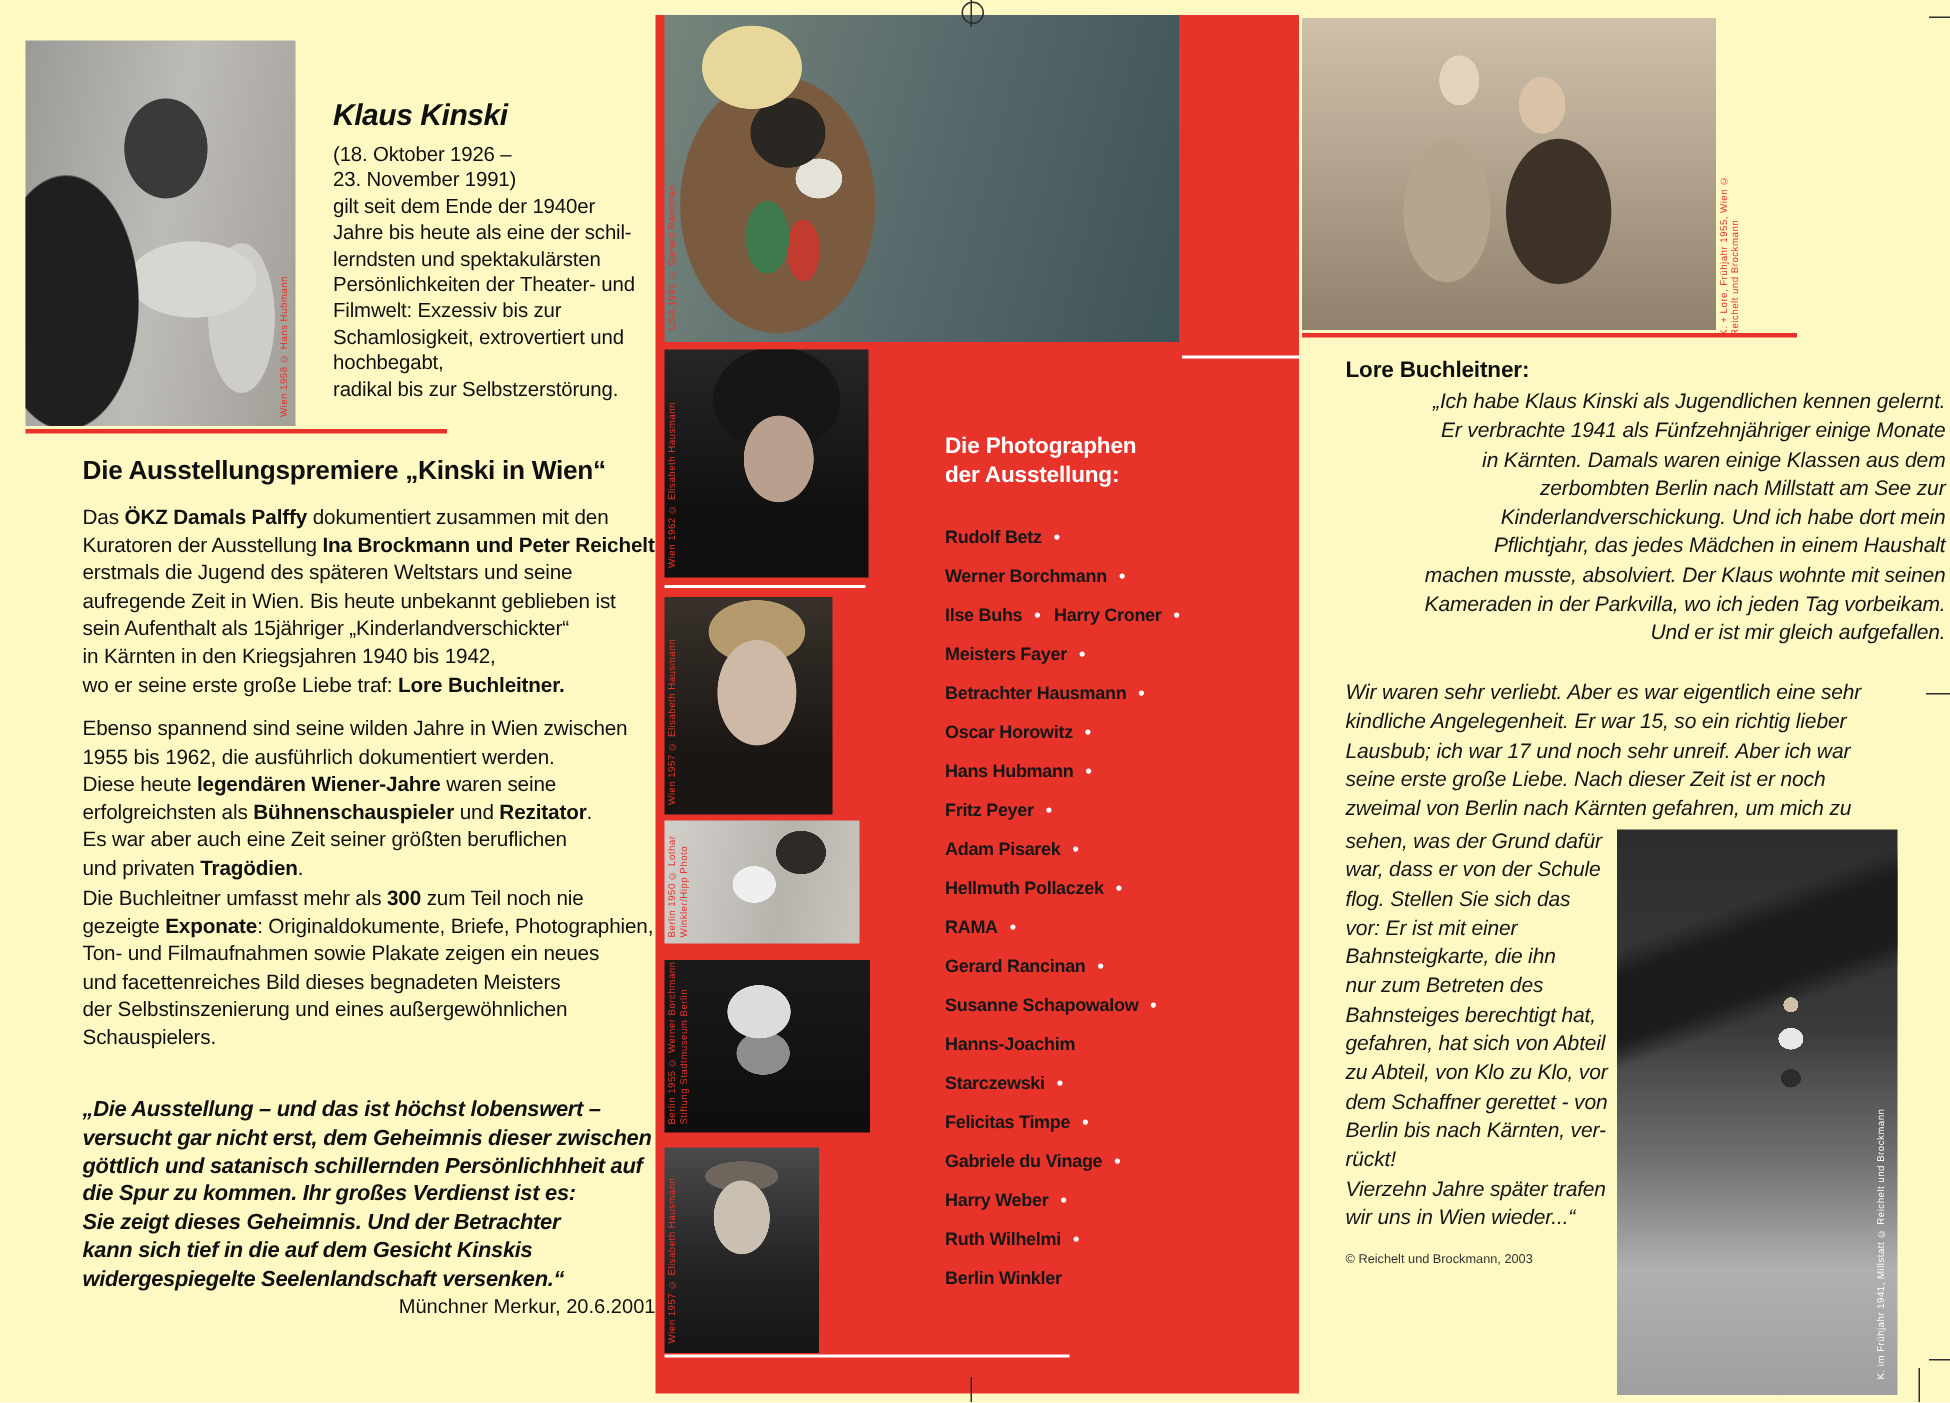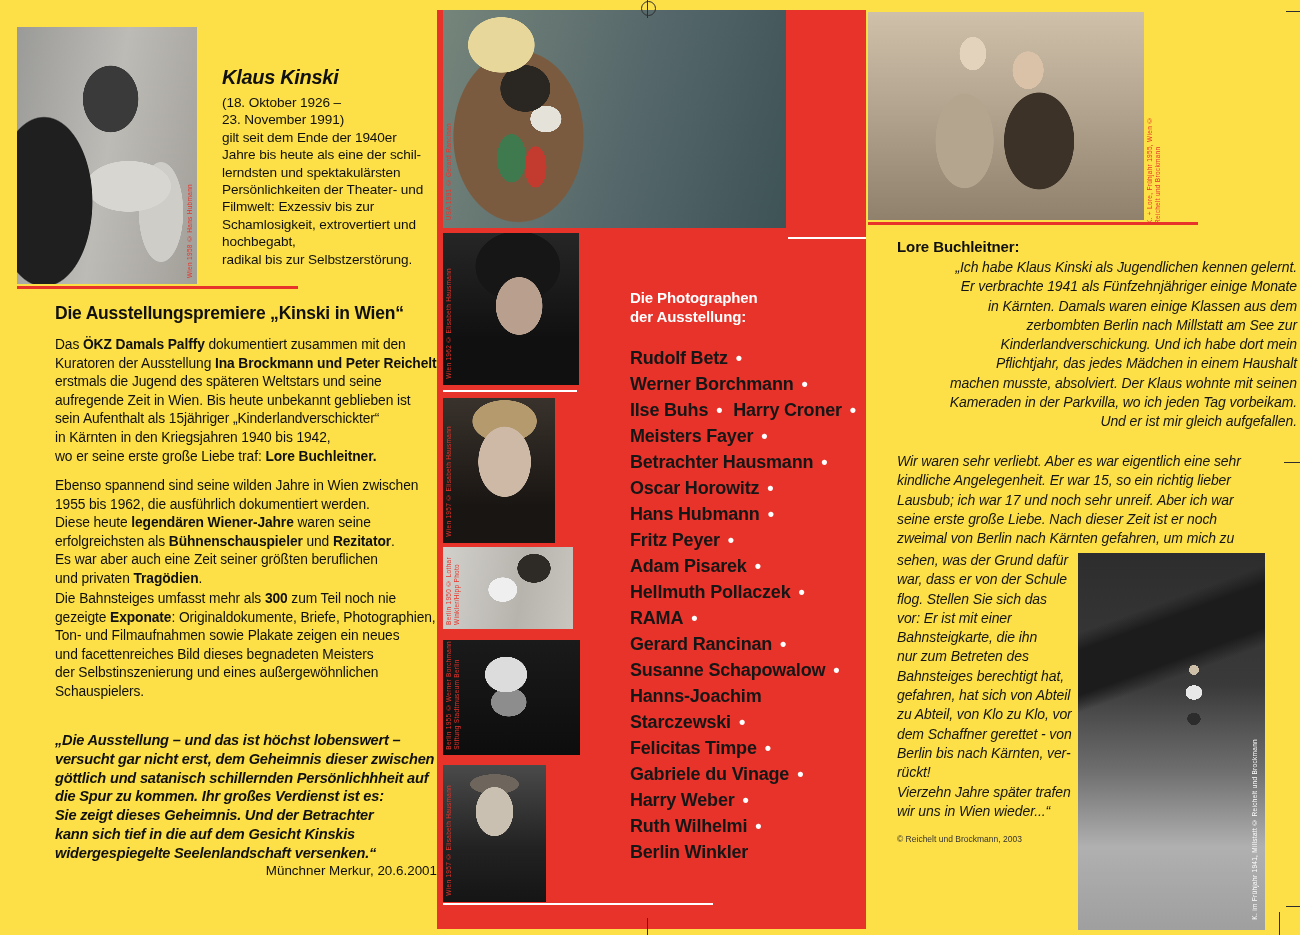--- a/index.html
+++ b/index.html
@@ -1,18 +1,18 @@
 <!DOCTYPE html>
 <html><head>
 <meta charset="utf-8">
 <style>
   :root{ --red:#e8332b; }
   html,body{margin:0;padding:0;background:#ffffff;}
   .page{
-    position:relative; width:1300px; height:935px; background:#fde047;
+    position:relative; width:1300px; height:935px; background:#fef9c3;
     font-family:"Liberation Sans", sans-serif; color:#101010; overflow:hidden;
   }
   
   .abs{position:absolute;}
   .photo{position:absolute; overflow:hidden;}
   .vcap{
     position:absolute; writing-mode:vertical-rl; transform:rotate(180deg);
     font-size:6.5px; line-height:1.2; letter-spacing:.3px; white-space:pre-line;
   }
   .vcap.red{color:var(--red);}
@@ -91,21 +91,21 @@
     background:
       radial-gradient(32px 42px at 50% 34%, #c9c0b2 0 58%, transparent 59%),
       radial-gradient(44px 18px at 50% 14%, #6e665c 0 55%, transparent 56%),
       linear-gradient(#4a4a4a, #222 60%, #151515);
   }
   .plist-header{
     position:absolute; left:193px; top:278px; color:#fff; font-size:15px; font-weight:bold;
     line-height:19px; white-space:pre-line; letter-spacing:-0.1px;
   }
   .plist{position:absolute; left:193px; top:335px;}
-  .pg-line{font-size:18px; font-weight:bold; line-height:26px; color:#161616; letter-spacing:-0.2px; white-space:nowrap;}
+  .pg-line{font-size:12px; font-weight:bold; line-height:26px; color:#161616; letter-spacing:-0.2px; white-space:nowrap;}
   .pg-dot{color:#fff; margin:0 6px 0 8px;}
 
   
   .photo-couple{
     left:868px; top:12px; width:276px; height:208px;
     background:
       radial-gradient(28px 34px at 58% 28%, #d9c2a8 0 55%, transparent 56%),
       radial-gradient(24px 30px at 38% 20%, #e3d3bd 0 55%, transparent 56%),
       radial-gradient(58px 80px at 62% 62%, #3c3228 0 60%, transparent 61%),
       radial-gradient(48px 78px at 35% 62%, #b4a58e 0 60%, transparent 61%),
@@ -159,21 +159,21 @@
 aufregende Zeit in Wien. Bis heute unbekannt geblieben ist
 sein Aufenthalt als 15jähriger „Kinderlandverschickter“
 in Kärnten in den Kriegsjahren 1940 bis 1942,
 wo er seine erste große Liebe traf: </span><span class="b">Lore Buchleitner.</span></div>
   <div class="body-p p2"><span>Ebenso spannend sind seine wilden Jahre in Wien zwischen
 1955 bis 1962, die ausführlich dokumentiert werden.
 Diese heute </span><span class="b">legendären Wiener-Jahre</span><span> waren seine
 erfolgreichsten als </span><span class="b">Bühnenschauspieler</span><span> und </span><span class="b">Rezitator</span><span>.
 Es war aber auch eine Zeit seiner größten beruflichen
 und privaten </span><span class="b">Tragödien</span><span>.</span></div>
-  <div class="body-p p3"><span>Die Bahnsteiges umfasst mehr als </span><span class="b">300</span><span> zum Teil noch nie
+  <div class="body-p p3"><span>Die Buchleitner umfasst mehr als </span><span class="b">300</span><span> zum Teil noch nie
 gezeigte </span><span class="b">Exponate</span><span>: Originaldokumente, Briefe, Photographien,
 Ton- und Filmaufnahmen sowie Plakate zeigen ein neues
 und facettenreiches Bild dieses begnadeten Meisters
 der Selbstinszenierung und eines außergewöhnlichen
 Schauspielers.</span></div>
 
   <div class="quote">„Die Ausstellung – und das ist höchst lobenswert –
 versucht gar nicht erst, dem Geheimnis dieser zwischen
 göttlich und satanisch schillernden Persönlichhheit auf
 die Spur zu kommen. Ihr großes Verdienst ist es:

